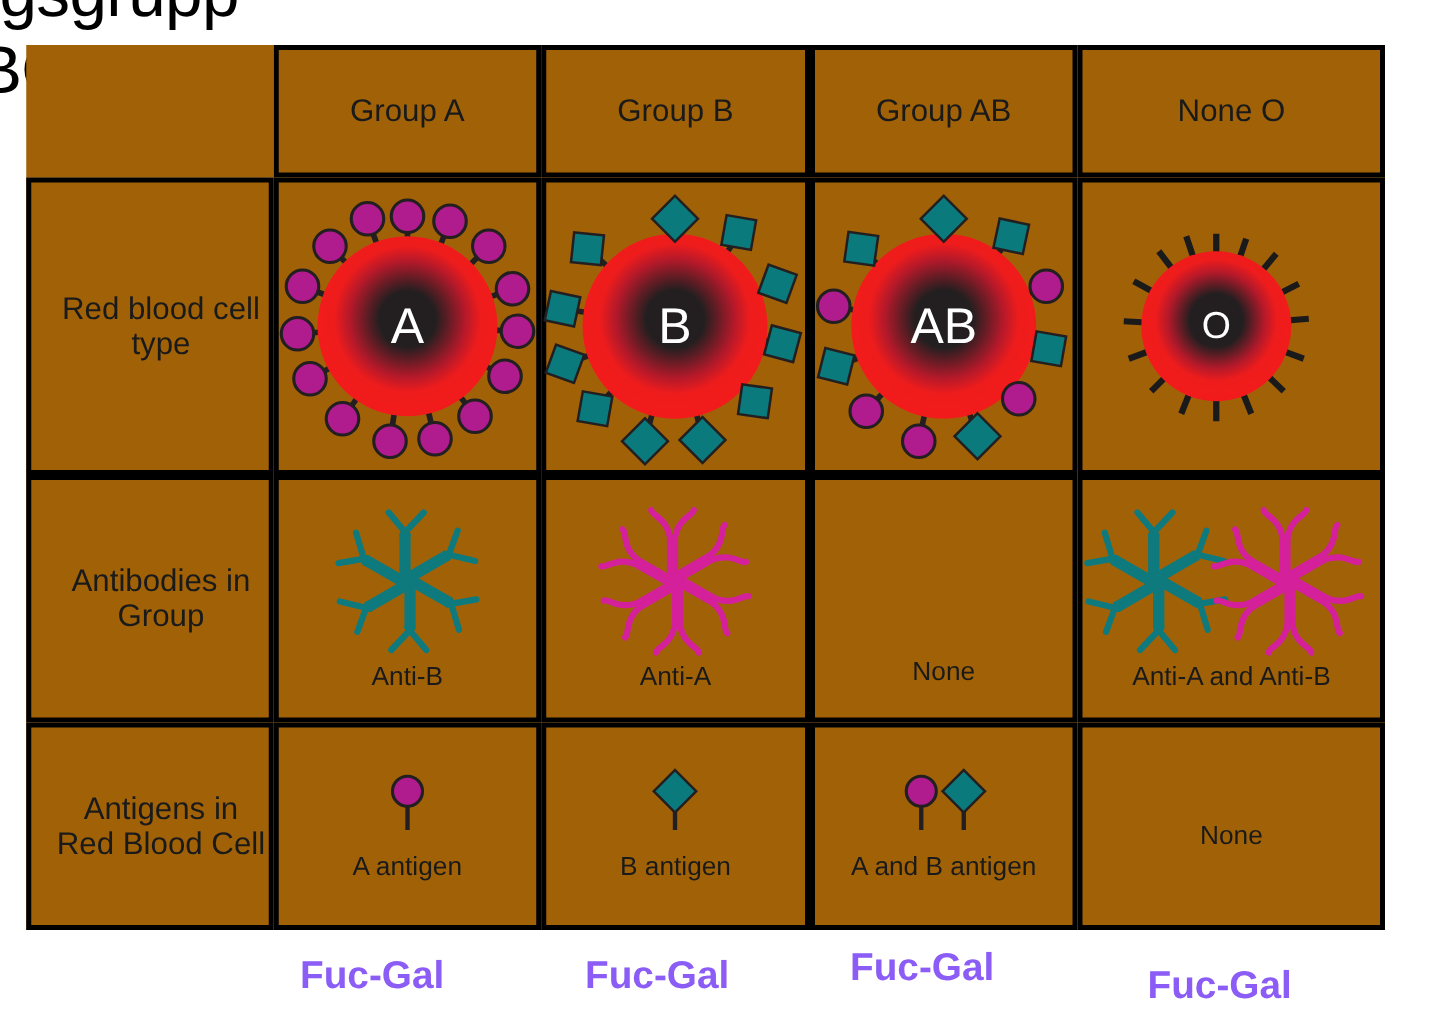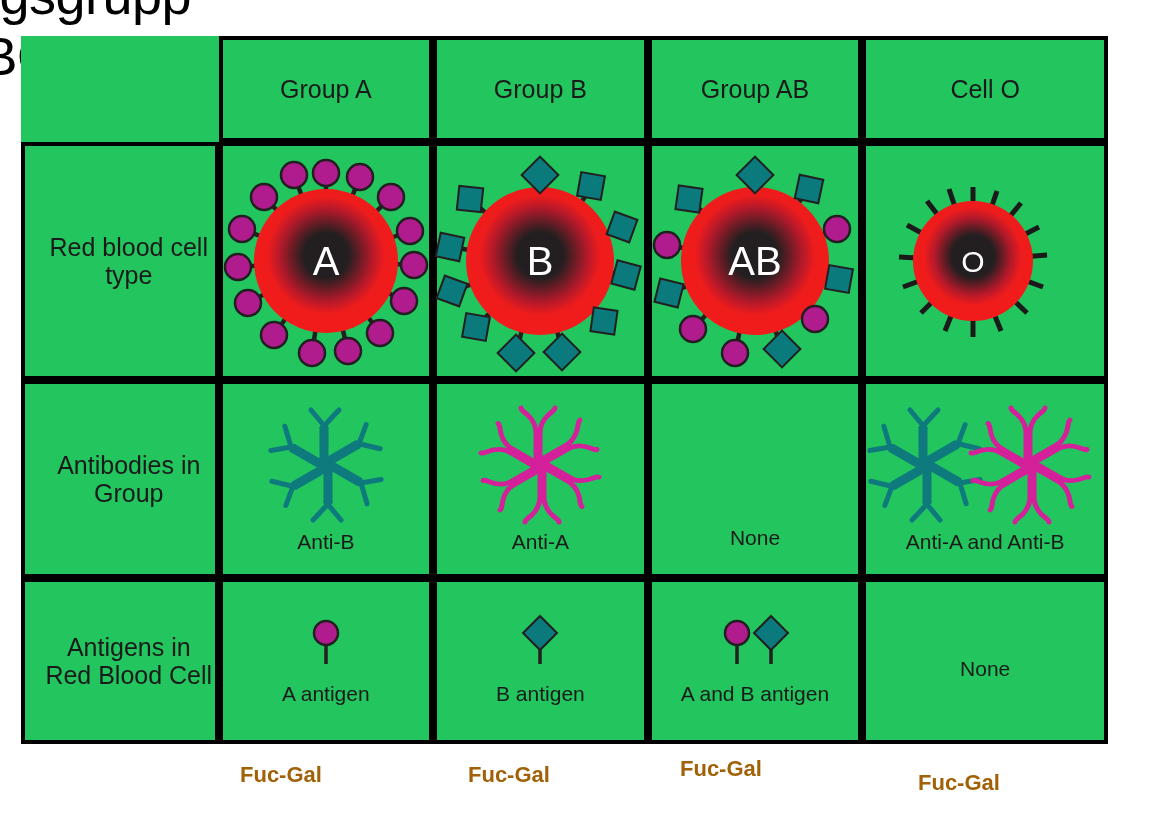--- a/index.html
+++ b/index.html
@@ -51,21 +51,21 @@
     width: 100%;
     height: 100%;
     border-collapse: separate;
     border-spacing: 0;
     table-layout: fixed;
   }
   .grid td {
     vertical-align: middle;
     text-align: center;
     padding: 0;
-    background: #22c55e;
+    background: #a16207;
   }
 
   
   col.c-label { width: 197px; }
   col.c-grp   { width: 214px; }
   col.c-grpo  { width: 245px; }
 
   
   .bx { border: 4px solid #000; }
   .blank-cell { border: none !important; background: #fff; }
@@ -104,23 +104,23 @@
   
   #fucgal-row {
     position: absolute;
     left: 218px;
     top: 752px;
     width: 890px;
     height: 70px;
   }
   .fucgal {
     position: absolute;
-    font-size: 22px;
+    font-size: 31px;
     font-weight: bold;
-    color: #a16207;
+    color: #8b5cf6;
     white-space: nowrap;
   }
   .fg0 { left: 22px;  top: 10px; }
   .fg1 { left: 250px; top: 10px; }
   .fg2 { left: 462px; top: 4px;  }
   .fg3 { left: 700px; top: 18px; }
 
   svg { display: block; overflow: visible; }
 </style>
 </head>
@@ -140,21 +140,21 @@
         <col class="c-grp">
         <col class="c-grpo">
     </colgroup>
 
     <tbody>
         <tr>
       <td class="blank-cell"></td>
       <td class="bx hdr">Group A</td>
       <td class="bx hdr">Group B</td>
       <td class="bx hdr">Group AB</td>
-      <td class="bx hdr">Cell O</td>
+      <td class="bx hdr">None O</td>
     </tr>
 
     <tr class="r-cells">
       <td class="bx rowlabel">Red blood cell type</td>
 
       <td class="bx">
         <div class="cell-inner">
           <svg width="196" height="212" viewBox="0 0 196 212">
             <defs>
               <radialGradient id="rbcA" cx="50%" cy="46%" r="52%">

